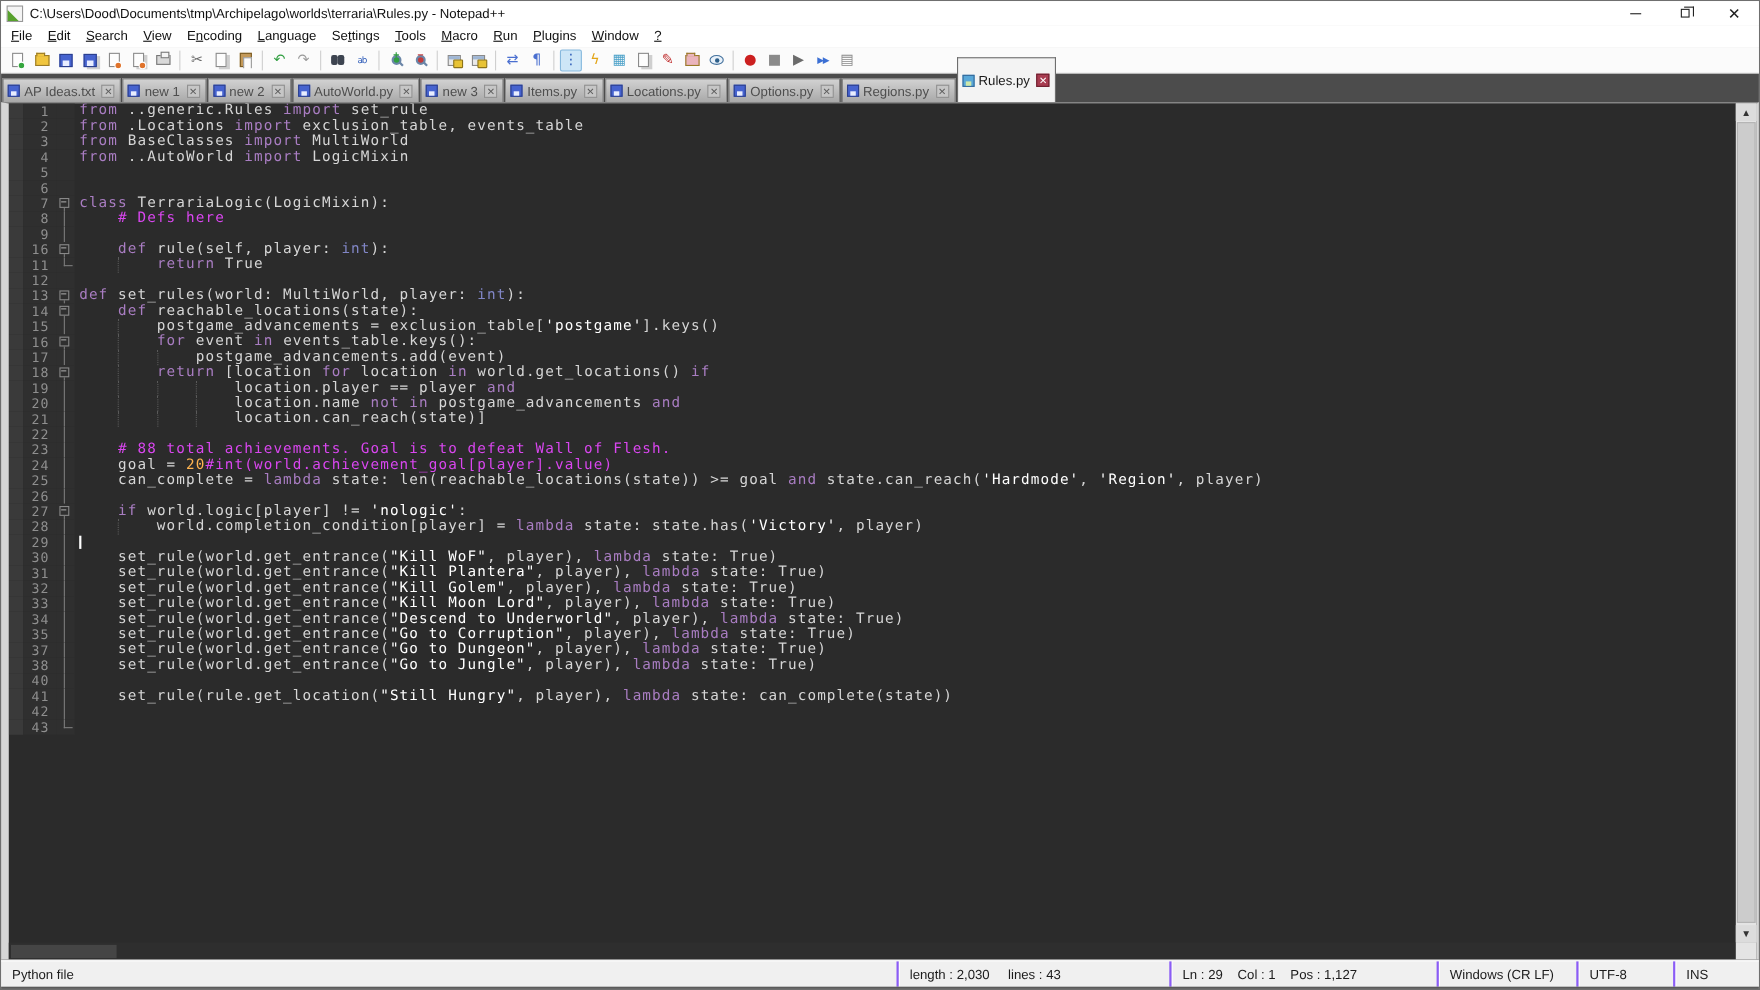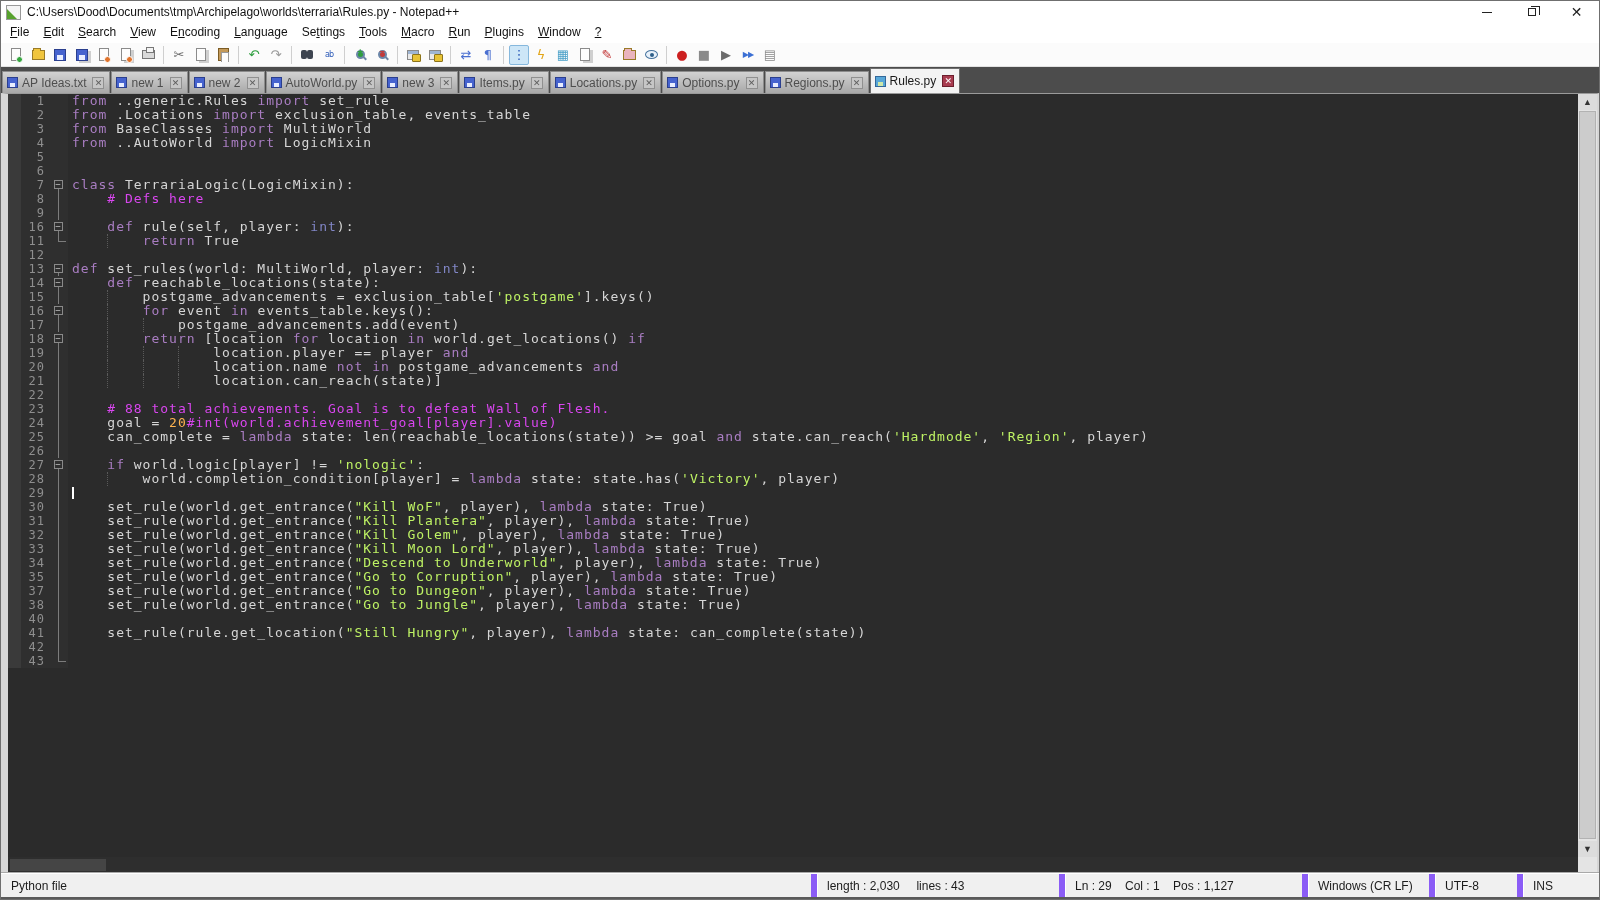--- a/index.html
+++ b/index.html
@@ -62,21 +62,21 @@
   .k-eye::after{content:"";position:absolute;left:4px;top:2px;width:4px;height:4px;background:#2d5f8a;border-radius:50%;}
 
   
   .tabbar{position:absolute;top:66px;left:0;right:0;height:26px;background:#4c4c4c;
           display:flex;align-items:flex-end;padding-left:1px;}
   .tab{height:22px;display:flex;align-items:center;padding:0 5px 0 4px;margin-right:1px;
        background:linear-gradient(#d2d2d2,#a8a8a8);border:1px solid #8c8c8c;border-bottom:0;
        font-size:12px;color:#4e4e4e;gap:4px;}
   .tab .floppy{width:11px;height:11px;background:#4663cf;border:1px solid #2b3f8e;position:relative;flex:0 0 auto;}
   .tab .floppy::after{content:"";position:absolute;left:2px;right:2px;bottom:0;height:4px;background:#e8edff;}
-  .tab.active{height:25px;background:#f3f3f3;color:#191919;border-color:#6e6e6e;}
+  .tab.active{height:41px;background:#f3f3f3;color:#191919;border-color:#6e6e6e;}
   .tab.active .floppy{background:#58a7d8;border-color:#33689a;}
   .tab.active .floppy::after{background:#cfe8a9;}
   .tclose{width:12px;height:12px;border:1px solid #909090;background:#c6c6c6;color:#5d5d5d;
           font-size:9px;line-height:10px;text-align:center;margin-left:2px;flex:0 0 auto;}
   .tab.active .tclose{background:#a83c50;border-color:#6d1f2e;color:#fff;}
 
   
   .main{position:absolute;top:92px;left:0;right:0;bottom:26px;background:#2b2b2b;
         border-left:7px solid #d6d6d6;border-right:2px solid #d6d6d6;border-top:1px solid #9a9a9a;}
   .editor{position:absolute;left:0;top:0;right:19px;bottom:16px;overflow:hidden;
@@ -88,38 +88,38 @@
   .fmargin{width:17px;background:#2f2f2f;flex:0 0 auto;position:relative;}
   .fm{position:absolute;left:3px;top:2px;width:9px;height:9px;border:1px solid #898989;
       color:#c0c0c0;font-size:9px;line-height:7px;text-align:center;}
   .fvb{position:absolute;left:7px;top:11px;bottom:0;width:1px;background:#7c7c7c;}
   .fv{position:absolute;left:7px;top:0;bottom:0;width:1px;background:#7c7c7c;}
   .fve{position:absolute;left:7px;top:0;height:8px;width:1px;background:#7c7c7c;}
   .fvh{position:absolute;left:7px;top:7px;width:8px;height:1px;background:#7c7c7c;}
   .ltext{position:relative;flex:1 1 auto;padding-left:4px;color:#d6d6d6;}
   .guide{position:absolute;top:0;bottom:0;width:0;border-left:1px dotted #5a5a5a;}
   .caret{position:absolute;left:4px;top:1px;bottom:1px;width:2px;background:#ffffff;}
-  .t-k{color:#a97dc2;} .t-t{color:#8186c6;} .t-s{color:#bef264;margin-top:27px;}
+  .t-k{color:#a97dc2;} .t-t{color:#8186c6;} .t-s{color:#ffffff;margin-top:27px;}
   .t-n{color:#ffb450;} .t-c{color:#d946ef;} .t-d{color:#d6d6d6;}
 
   
   .vscroll{position:absolute;top:0;right:0;width:19px;bottom:16px;background:#e4e4e4;}
   .varrow{position:absolute;left:0;width:19px;height:16px;display:flex;align-items:center;
           justify-content:center;font-size:9px;color:#333;background:#dcdcdc;}
   .varrow.up{top:0;} .varrow.down{bottom:0;}
   .vthumb{position:absolute;left:1px;right:1px;top:17px;bottom:18px;background:#cccccc;border:1px solid #b2b2b2;}
   .hscroll{position:absolute;left:0;right:19px;bottom:0;height:16px;background:#2e2e2e;}
   .hthumb{position:absolute;left:2px;top:2px;bottom:2px;width:96px;background:#454545;}
   .scorner{position:absolute;right:0;bottom:0;width:19px;height:16px;background:#e4e4e4;}
 
   
   .statusbar{position:absolute;left:0;right:0;bottom:2px;height:24px;background:#f0f0f0;
              border-top:1px solid #ffffff;box-shadow:0 -1px 0 #a9a9a9;
              display:flex;align-items:center;font-size:12px;color:#1c1c1c;white-space:pre;}
-  .sseg{height:100%;display:flex;align-items:center;padding:0 10px;border-right:6px solid #8b5cf6;
+  .sseg{height:100%;display:flex;align-items:center;padding:0 10px;border-right:2px solid #8b5cf6;
         box-shadow:1px 0 0 #ffffff;}
   .sseg.grow{flex:1 1 auto;}
   .bottomedge{position:absolute;left:0;right:0;bottom:0;height:2px;background:#5a5a5a;}
 </style>
 </head>
 <body>
 
 <div class="titlebar">
   <span class="app-icon"></span>
   <span>C:\Users\Dood\Documents\tmp\Archipelago\worlds\terraria\Rules.py - Notepad++</span>

